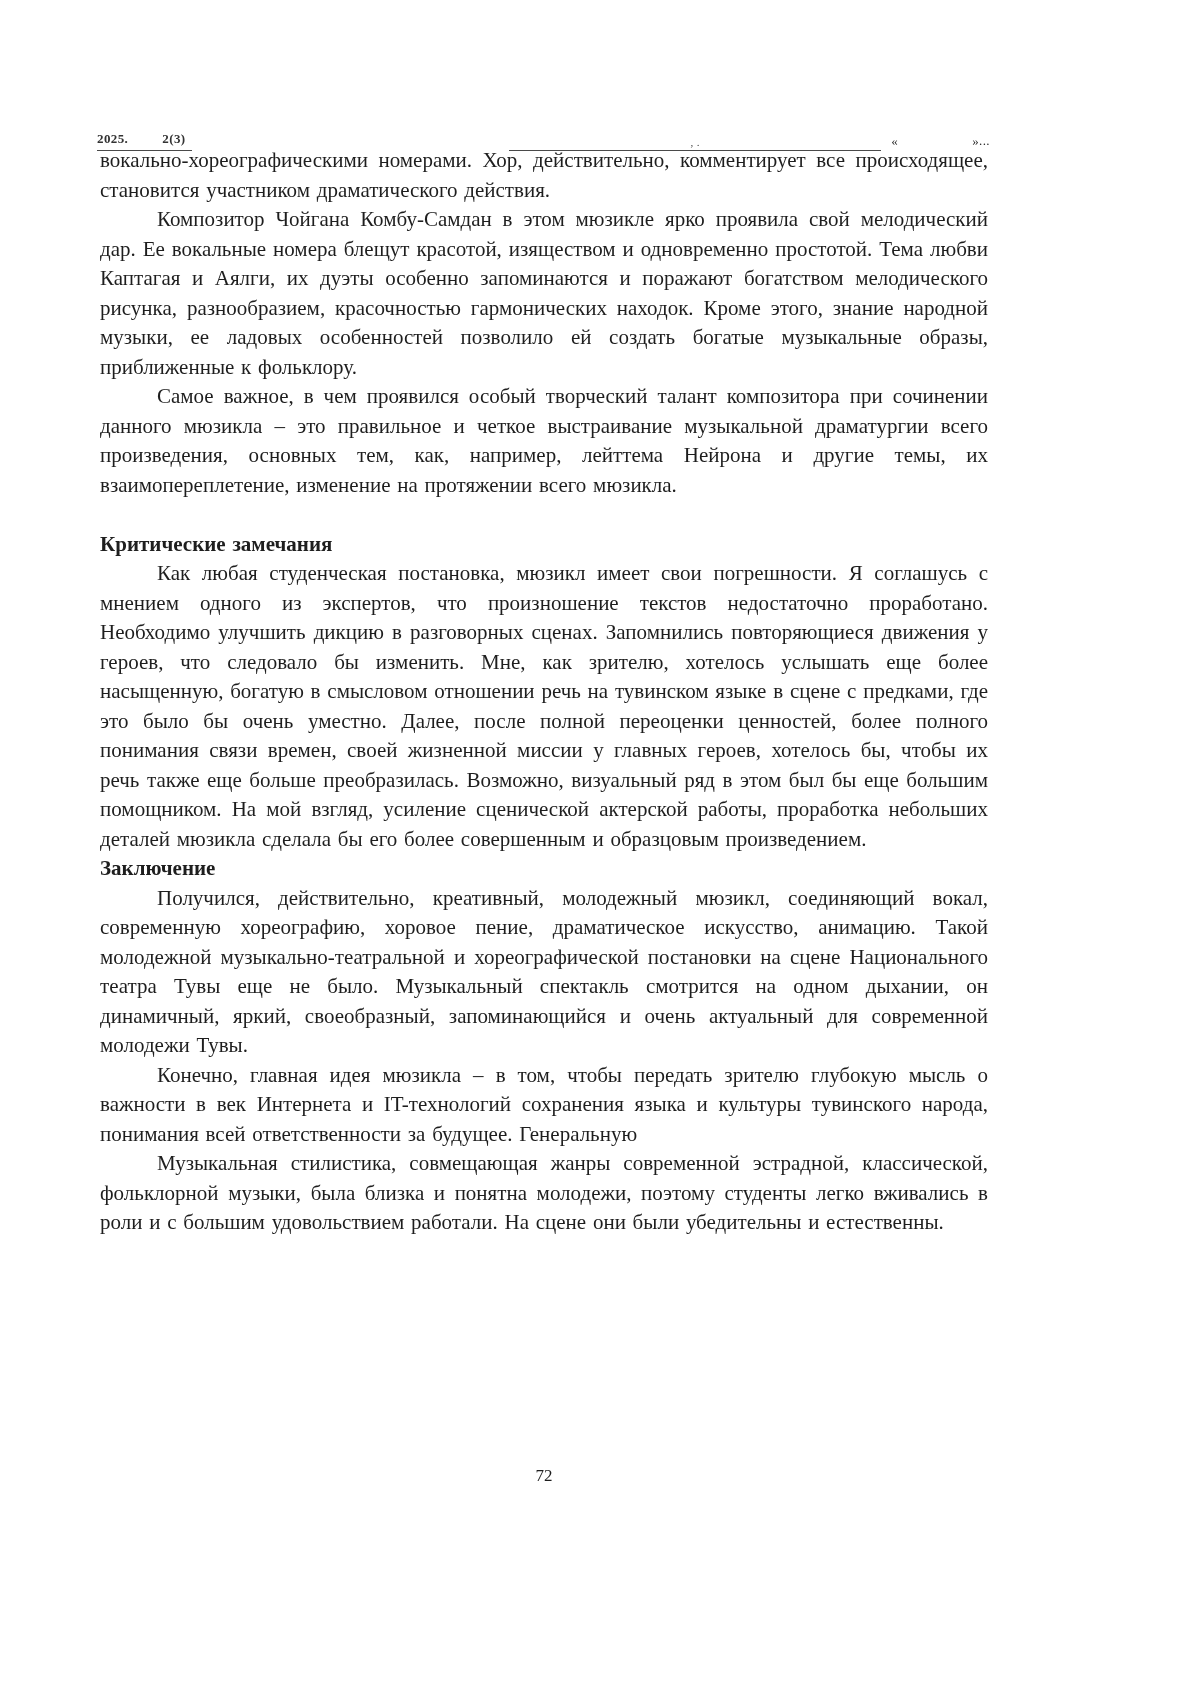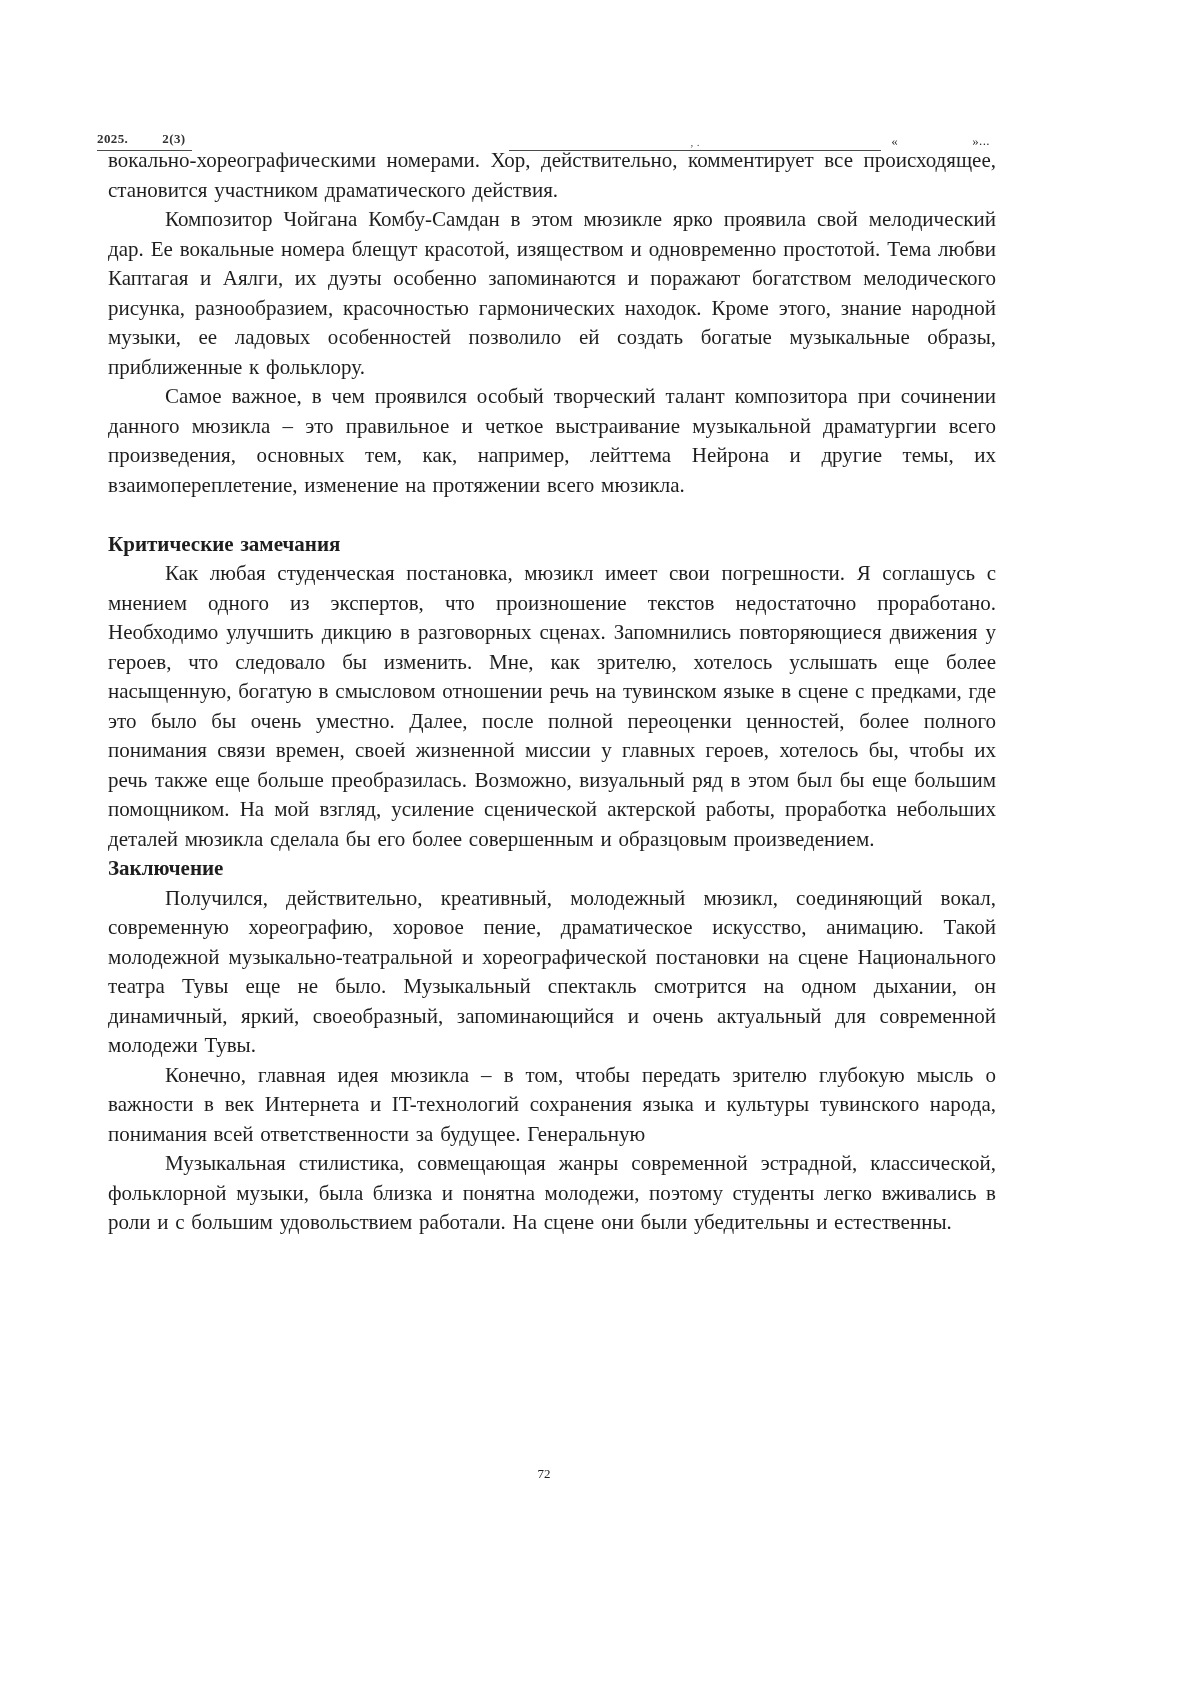--- a/index.html
+++ b/index.html
@@ -67,21 +67,20 @@
   
   .article-body {
     position: absolute;
     top: 146px;
     left: 100px;
     width: 888px;
     font-size: 21px;
     line-height: 29.5px;
     text-align: justify;
     word-spacing: 1.5px;
-    margin-left: 8px;
   }
   .para {
     margin: 0;
     text-indent: 57px;
   }
   .para.no-indent {
     text-indent: 0;
   }
   .section-heading {
     margin: 0;
@@ -95,21 +94,21 @@
     margin-top: 29.5px;
   }
 
   
   .page-footer {
     position: absolute;
     top: 1466px;
     left: 100px;
     width: 888px;
     text-align: center;
-    font-size: 13px;
+    font-size: 17px;
     color: #1e1e1e;
   }
 </style>
 </head>
 <body>
 
 <div class="page">
 
   <div class="running-head">
     <span class="rh-left">

